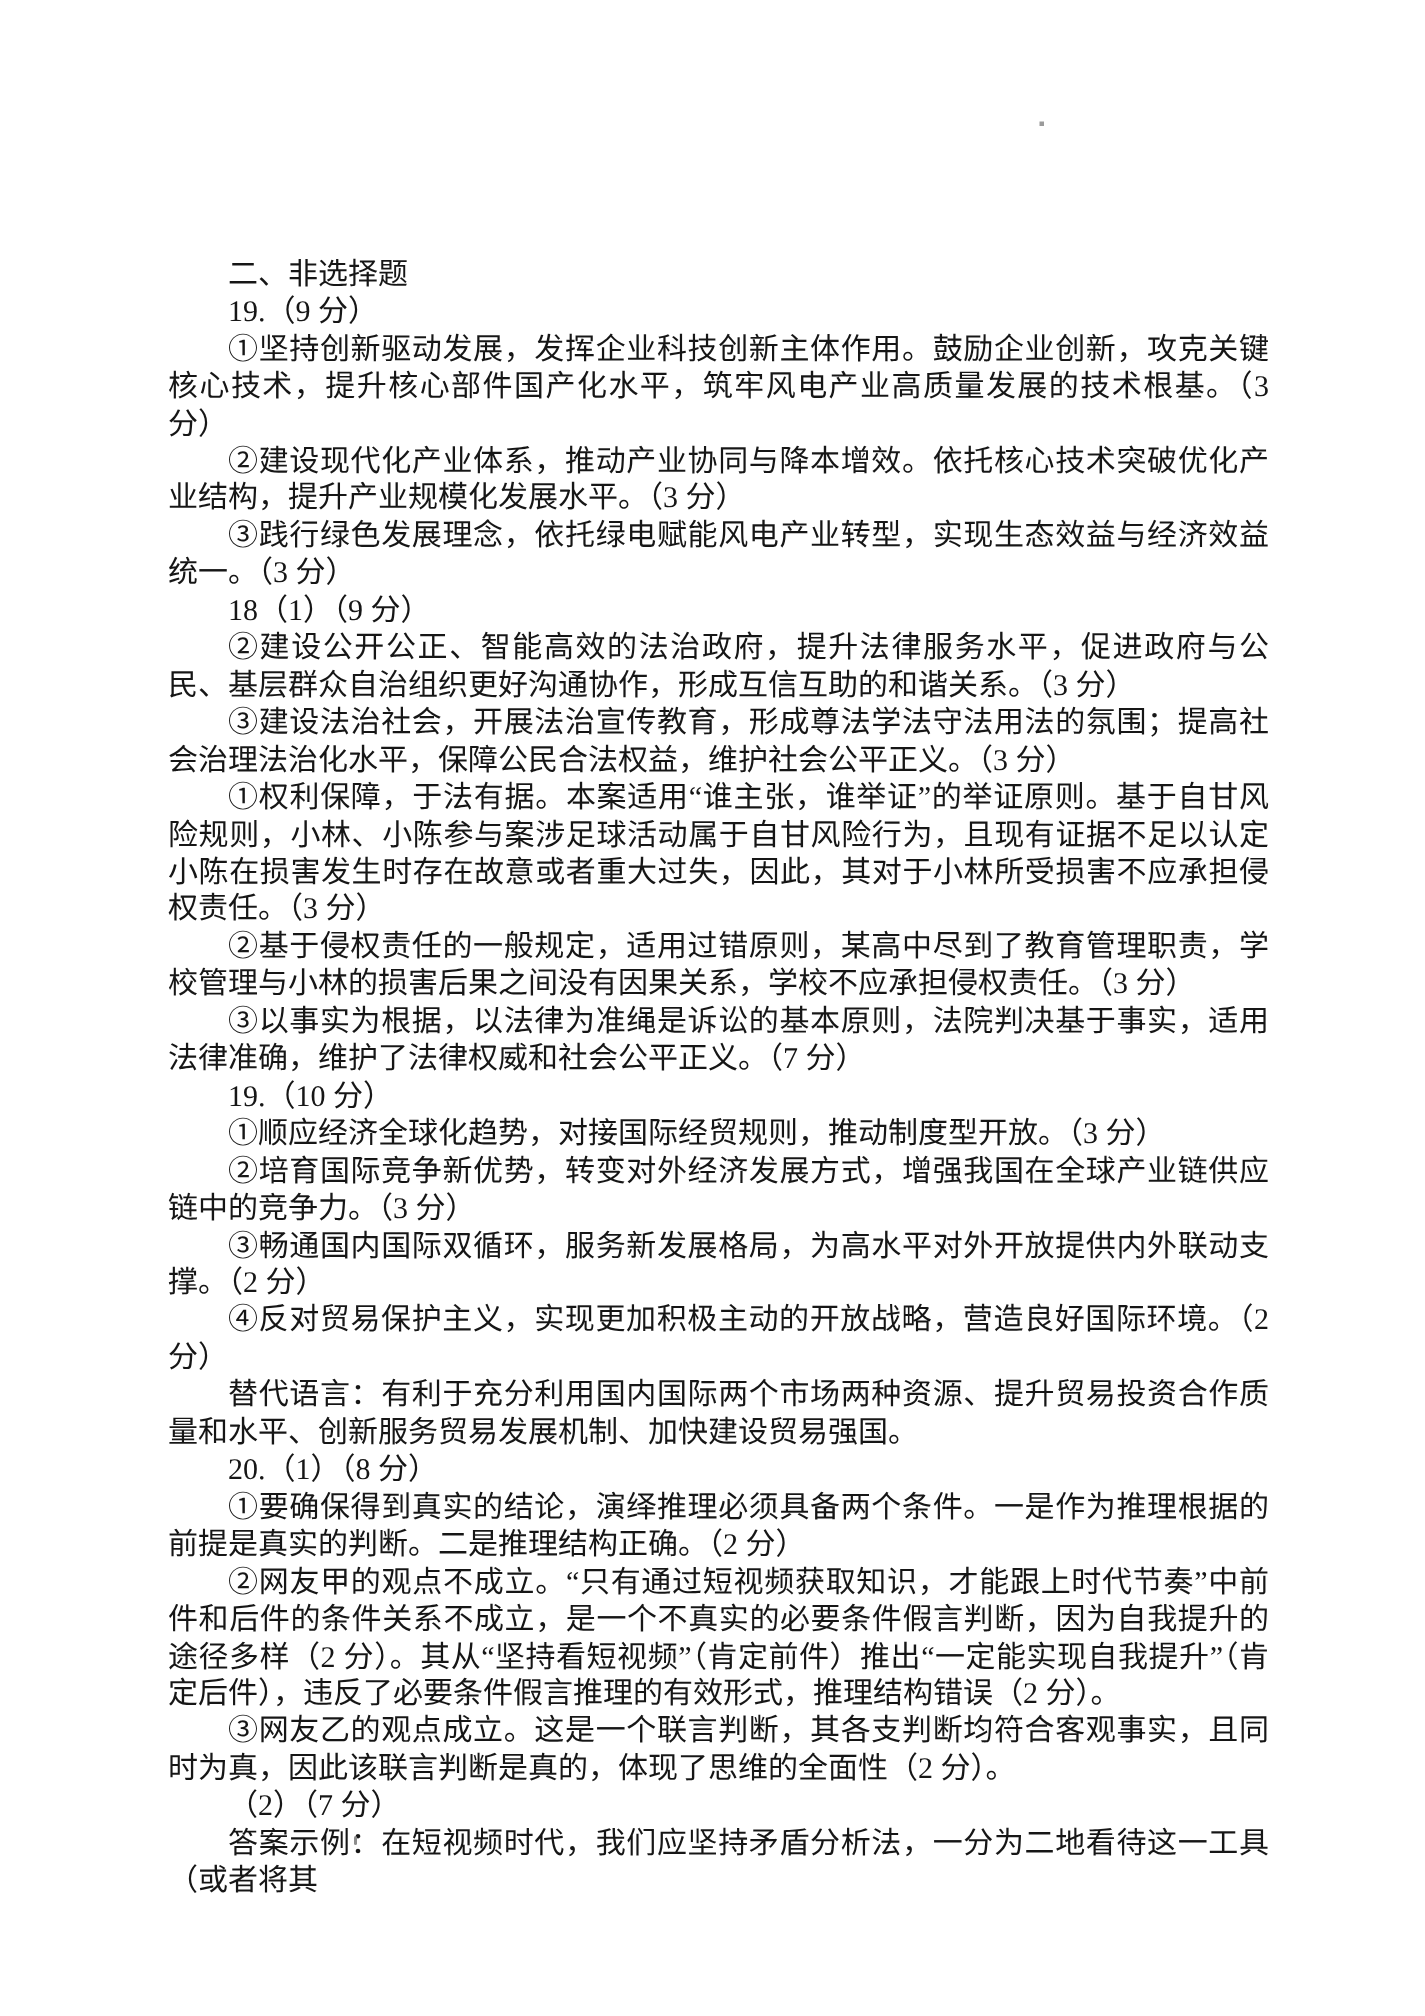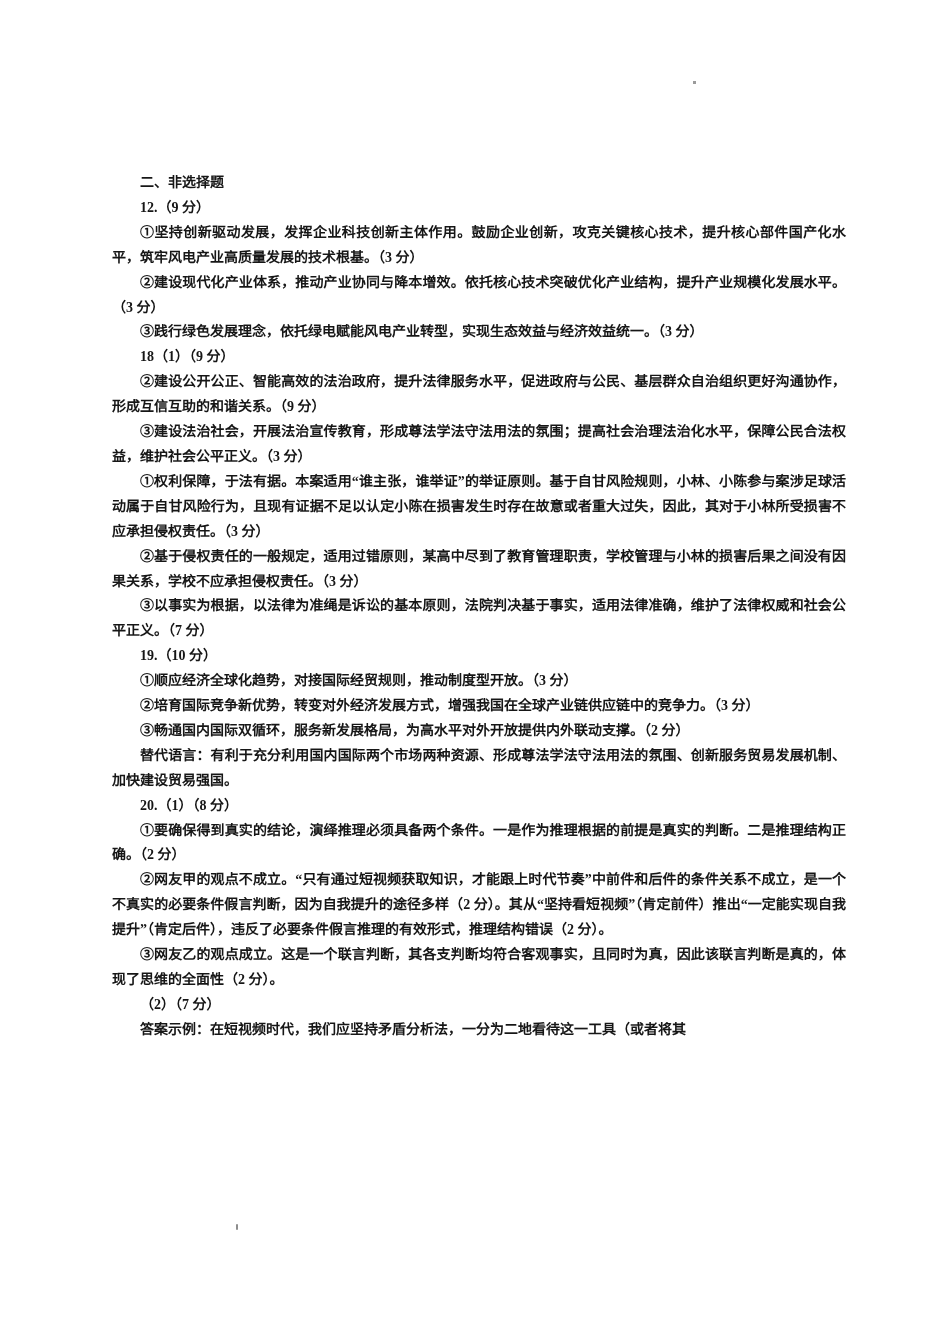--- a/index.html
+++ b/index.html
@@ -18,27 +18,26 @@
     width: 950px;
     height: 1344px;
     background: #ffffff;
     overflow: hidden;
   }
   .text-block {
     position: absolute;
     left: 112px;
     top: 171px;
     width: 734px;
-    font-size: 14px;
+    font-size: 20px;
     line-height: 24.9px;
     text-align: justify;
     text-justify: inter-ideograph;
     line-break: strict;
     overflow-wrap: break-word;
-    font-weight: bold;
   }
   .para {
     margin: 0;
     padding: 0;
     text-indent: 2em;
     letter-spacing: 0;
   }
   .artifact {
     position: absolute;
     display: block;
@@ -59,35 +58,36 @@
     background: #8d8d8d;
   }
 </style>
 </head>
 <body>
 
 <div class="page">
   <span class="artifact dot-top"></span>
   <div class="text-block">
       <div class="para">二、非选择题</div>
-      <div class="para">12.（9 分）</div>
+      <div class="para">19.（9 分）</div>
       <div class="para">①坚持创新驱动发展，发挥企业科技创新主体作用。鼓励企业创新，攻克关键核心技术，提升核心部件国产化水平，筑牢风电产业高质量发展的技术根基。（3 分）</div>
       <div class="para">②建设现代化产业体系，推动产业协同与降本增效。依托核心技术突破优化产业结构，提升产业规模化发展水平。（3 分）</div>
       <div class="para">③践行绿色发展理念，依托绿电赋能风电产业转型，实现生态效益与经济效益统一。（3 分）</div>
       <div class="para">18（1）（9 分）</div>
-      <div class="para">②建设公开公正、智能高效的法治政府，提升法律服务水平，促进政府与公民、基层群众自治组织更好沟通协作，形成互信互助的和谐关系。（9 分）</div>
+      <div class="para">②建设公开公正、智能高效的法治政府，提升法律服务水平，促进政府与公民、基层群众自治组织更好沟通协作，形成互信互助的和谐关系。（3 分）</div>
       <div class="para">③建设法治社会，开展法治宣传教育，形成尊法学法守法用法的氛围；提高社会治理法治化水平，保障公民合法权益，维护社会公平正义。（3 分）</div>
       <div class="para">①权利保障，于法有据。本案适用“谁主张，谁举证”的举证原则。基于自甘风险规则，小林、小陈参与案涉足球活动属于自甘风险行为，且现有证据不足以认定小陈在损害发生时存在故意或者重大过失，因此，其对于小林所受损害不应承担侵权责任。（3 分）</div>
       <div class="para">②基于侵权责任的一般规定，适用过错原则，某高中尽到了教育管理职责，学校管理与小林的损害后果之间没有因果关系，学校不应承担侵权责任。（3 分）</div>
       <div class="para">③以事实为根据，以法律为准绳是诉讼的基本原则，法院判决基于事实，适用法律准确，维护了法律权威和社会公平正义。（7 分）</div>
       <div class="para">19.（10 分）</div>
       <div class="para">①顺应经济全球化趋势，对接国际经贸规则，推动制度型开放。（3 分）</div>
       <div class="para">②培育国际竞争新优势，转变对外经济发展方式，增强我国在全球产业链供应链中的竞争力。（3 分）</div>
       <div class="para">③畅通国内国际双循环，服务新发展格局，为高水平对外开放提供内外联动支撑。（2 分）</div>
-      <div class="para">替代语言：有利于充分利用国内国际两个市场两种资源、形成尊法学法守法用法的氛围、创新服务贸易发展机制、加快建设贸易强国。</div>
+      <div class="para">④反对贸易保护主义，实现更加积极主动的开放战略，营造良好国际环境。（2 分）</div>
+      <div class="para">替代语言：有利于充分利用国内国际两个市场两种资源、提升贸易投资合作质量和水平、创新服务贸易发展机制、加快建设贸易强国。</div>
       <div class="para">20.（1）（8 分）</div>
       <div class="para">①要确保得到真实的结论，演绎推理必须具备两个条件。一是作为推理根据的前提是真实的判断。二是推理结构正确。（2 分）</div>
       <div class="para">②网友甲的观点不成立。“只有通过短视频获取知识，才能跟上时代节奏”中前件和后件的条件关系不成立，是一个不真实的必要条件假言判断，因为自我提升的途径多样（2 分）。其从“坚持看短视频”（肯定前件）推出“一定能实现自我提升”（肯定后件），违反了必要条件假言推理的有效形式，推理结构错误（2 分）。</div>
       <div class="para">③网友乙的观点成立。这是一个联言判断，其各支判断均符合客观事实，且同时为真，因此该联言判断是真的，体现了思维的全面性（2 分）。</div>
       <div class="para">（2）（7 分）</div>
       <div class="para">答案示例：在短视频时代，我们应坚持矛盾分析法，一分为二地看待这一工具（或者将其</div>
     </div>
   <span class="artifact mark-bottom"></span>
 </div>
 

